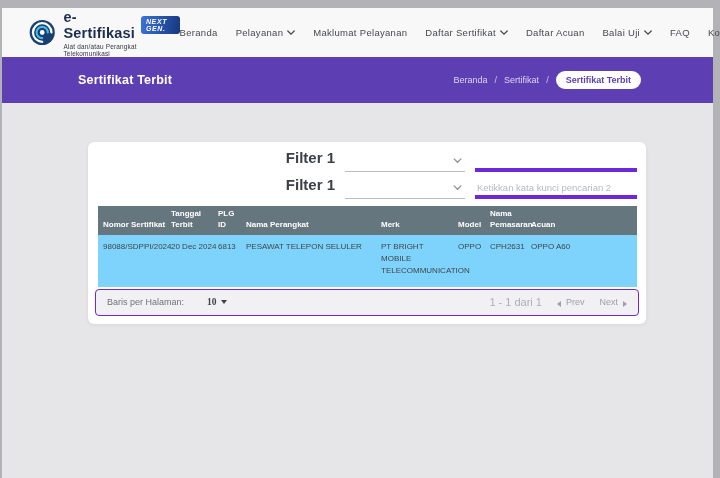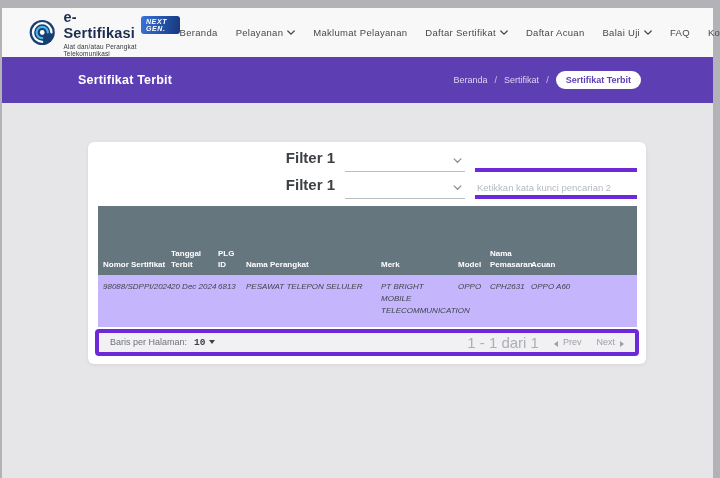--- a/index.html
+++ b/index.html
@@ -36,34 +36,34 @@
   .filter-label { width:247px; text-align:right; font-size:15px; font-weight:600; color:#3d4145; padding-bottom:6px; }
   .f-select { position:relative; margin-left:10px; width:120px; height:22px; border-bottom:1px solid #b9bdc2; cursor:pointer; }
   .f-select .caret-svg { position:absolute; right:3px; bottom:7px; width:9px; height:6px; }
   .f-input { margin-left:10px; width:162px; height:22px; border-bottom:4px solid #6d28d9; }
   .f-input input { width:100%; height:100%; border:none; outline:none; background:transparent; font-size:9.5px; color:#3d4145; font-family:inherit; padding:0 2px; }
   .f-input input::placeholder { color:#b4bac0; }
 
   .tbl { margin:7px 9px 0 10px; }
   .cols { display:grid; grid-template-columns:68px 47px 28px 135px 77px 32px 41px 72px 39px; }
   .thead { background:#66767f; min-height:27px; align-items:end; padding-bottom:4px; padding-top:3px; }
-  .th { padding-left:5px; font-size:8px; font-weight:700; color:#ffffff; line-height:1.35;margin-top:40px; }
+  .th { padding-left:5px; font-size:8px; font-weight:700; color:#ffffff; line-height:1.35; }
   .th.nowrap { white-space:nowrap; }
   .th.narrow { max-width:50px; }
-  .trow { background:#c4b5fd; padding:6px 0 9px;font-style:italic; }
+  .trow { background:#7dd3fc; padding:6px 0 9px; }
   .td { padding-left:5px; font-size:8px; color:#40454a; line-height:1.55; }
   .td.nowrap { white-space:nowrap; }
 
-  .pager { margin:2px 7px 0; height:27px; background:#f1f1f4; border:4px solid #6d28d9; border-radius:4px; display:flex; align-items:center; padding:0 11px; }
+  .pager { margin:2px 7px 0; height:27px; background:#f1f1f4; border:1px solid #6d28d9; border-radius:4px; display:flex; align-items:center; padding:0 11px;gap:16px; }
   .pager-label { font-size:9px; color:#6d7278; }
-  .rpp { display:flex; align-items:center; gap:4px; background:none; border:none; cursor:pointer; margin-left:7px; font-family:Liberation Mono, monospace; }
+  .rpp { display:flex; align-items:center; gap:4px; background:none; border:none; cursor:pointer; margin-left:7px; font-family:Liberation Serif, serif; }
   .rpp-value { font-size:9.5px; font-weight:700; color:#3c4145; }
   .tri-down { width:0; height:0; border-left:3.5px solid transparent; border-right:3.5px solid transparent; border-top:4.5px solid #3c4145; }
   .pager-right { margin-left:auto; display:flex; align-items:center; gap:15px; }
-  .range-text { font-size:15px; color:#abafb5; }
+  .range-text { font-size:11px; color:#abafb5; }
   .pg-btn { display:flex; align-items:flex-end; gap:5px; background:none; border:none; cursor:pointer; font-family:inherit; font-size:9px; color:#9ba0a6; }
   .tri-left { width:0; height:0; border-top:3.5px solid transparent; border-bottom:3.5px solid transparent; border-right:4.5px solid #9ba0a6; }
   .tri-right { width:0; height:0; border-top:3.5px solid transparent; border-bottom:3.5px solid transparent; border-left:4.5px solid #9ba0a6; }
 </style>
 </head>
 <body>
 
 <div class="page">
 
   <header class="topnav">

